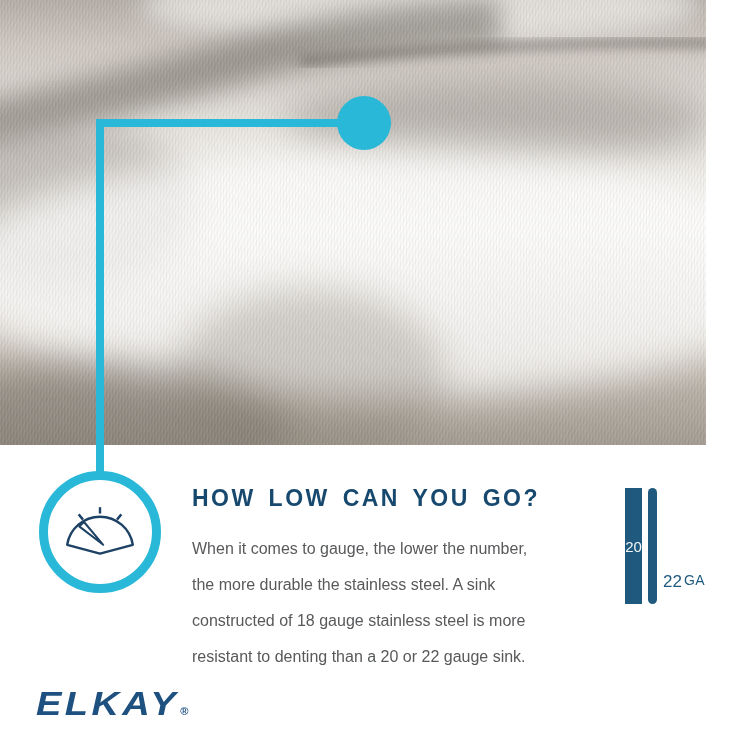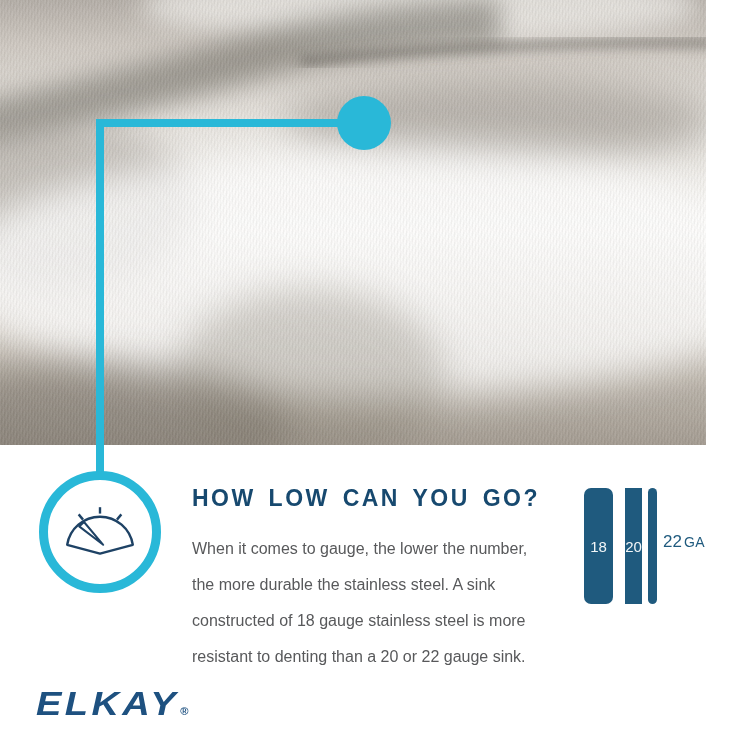--- a/index.html
+++ b/index.html
@@ -35,21 +35,21 @@
     position:absolute;left:192px;top:531px;margin:0;width:390px;
     font-size:16px;line-height:36px;color:#58595b;white-space:pre-line;
   }
   
   .bar{position:absolute;top:488px;height:116px;background:#1f5a7e;
        display:flex;align-items:center;justify-content:center;}
   .bar-18{left:584px;width:29px;border-radius:7px;}
   .bar-20{left:625px;width:17px;border-radius:0;text-align:center;}
   .bar-22{left:648px;width:9px;border-radius:5px;}
   .bar .bar-num{color:#f2f6f8;font-size:15px;}
-  .gauge22-label{position:absolute;left:663px;top:532px;display:flex;align-items:center;color:#1f5a7e;}
+  .gauge22-label{position:absolute;left:663px;top:572px;display:flex;align-items:flex-start;color:#1f5a7e;}
   .gauge22-label .num{font-size:17px;}
   .gauge22-label .unit{font-size:14px;letter-spacing:.5px;margin-left:2px;}
   
   .logo{
     position:absolute;left:36px;top:684px;color:#1e5180;
     font-size:34px;font-weight:bold;font-style:italic;letter-spacing:3px;
     transform:scaleX(1.12);transform-origin:left center;white-space:nowrap;
   }
   .logo .reg{font-size:10px;font-style:normal;letter-spacing:0;vertical-align:baseline;margin-left:1px;}
 </style>
@@ -106,23 +106,20 @@
       <polygon points="24,30 30,24.5 54,53" fill="#ffffff" stroke="#1e4265" stroke-width="2.5" stroke-linejoin="round"></polygon>
     </svg>
   </div>
 
   <h1 class="heading">HOW LOW CAN YOU GO?</h1>
   <p class="body-text">When it comes to gauge, the lower the number,
 the more durable the stainless steel. A sink
 constructed of 18 gauge stainless steel is more
 resistant to denting than a 20 or 22 gauge sink.</p>
 
-  <div class="bar bar-18">
-    <span class="bar-num">18</span>
-  </div>
   <div class="bar bar-20">
     <span class="bar-num">20</span>
   </div>
   <div class="bar bar-22"></div>
   <div class="gauge22-label">
     <span class="num">22</span>
     <span class="unit">GAUGE</span>
   </div>
 
   <div class="logo">

